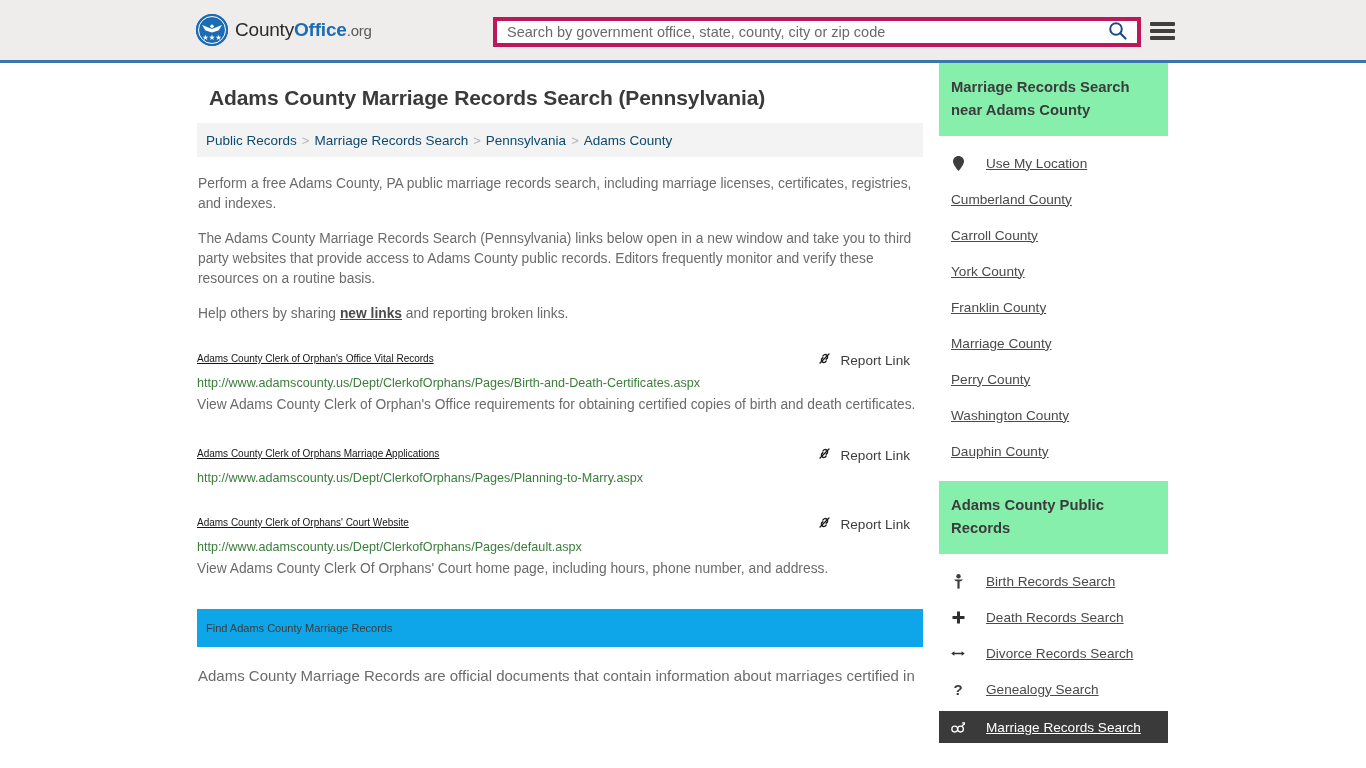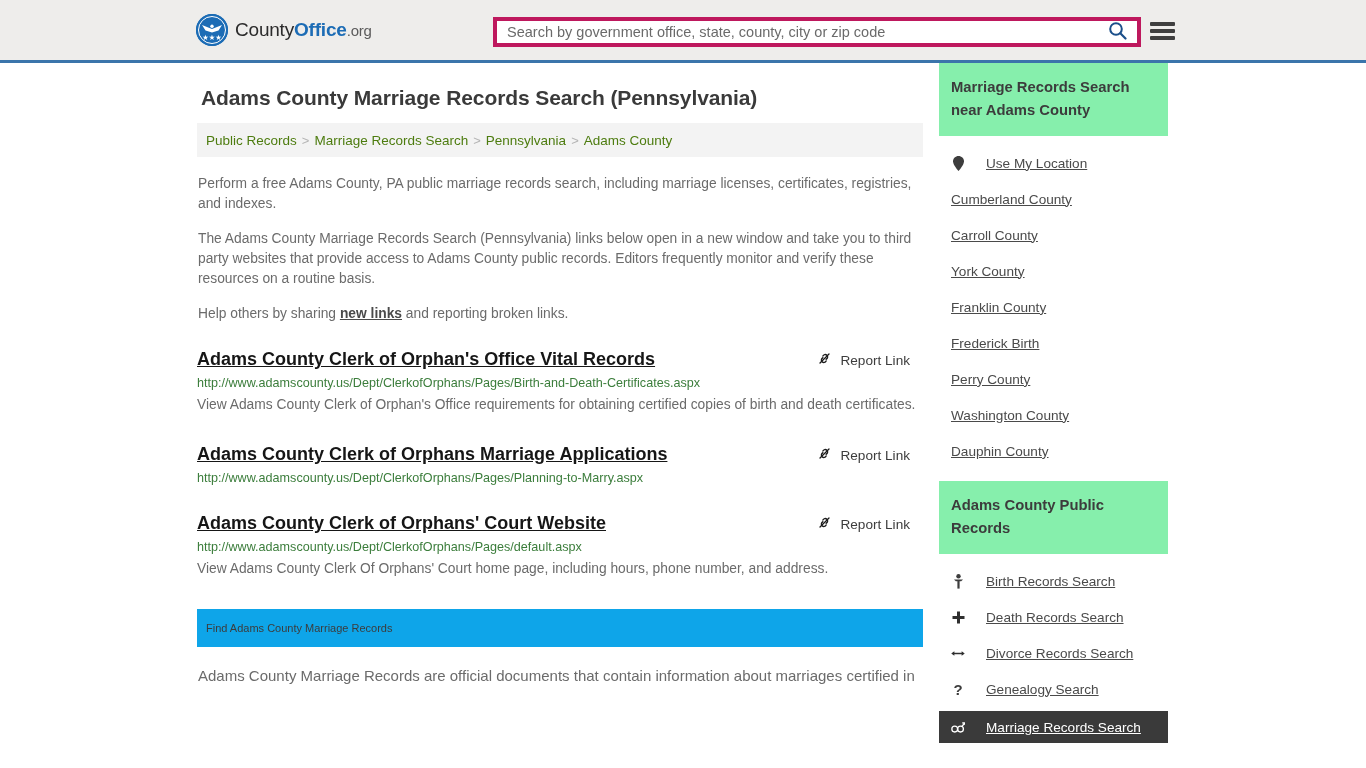--- a/index.html
+++ b/index.html
@@ -105,35 +105,35 @@
     padding-right: 0;
     gap: 16px;
   }
   .main-col { width: 726px; flex: 0 0 726px; }
   .side-col { width: 229px; flex: 0 0 229px; }
 
   h1.page-title {
     font-size: 21px;
     color: #3a3a3a;
     font-weight: bold;
-    margin: 23px 0 13px 4px;
+    margin: 23px 0 13px 12px;
     letter-spacing: -0.1px;
   }
 
   .breadcrumb {
     background: #f3f3f3;
     height: 34px;
     display: flex;
     align-items: center;
     padding: 0 9px;
     font-size: 13.5px;
     gap: 5px;
   }
   .breadcrumb a {
-    color: #4d7c0f;
+    color: #0c4a6e;
     text-decoration: none;
   }
   .breadcrumb .sep { color: #b4b4b4; font-size: 13px; }
 
   .intro p {
     font-size: 13.8px;
     line-height: 20px;
     color: #6b6b6b;
     margin: 15px 0 0 0;
     padding: 0 1px;
@@ -147,22 +147,22 @@
 
   
   .results { margin-top: 26px; }
   .result { margin-bottom: 28px; }
   .result-head {
     display: flex;
     align-items: flex-start;
     justify-content: space-between;
   }
   .result-title {
-    font-size: 18px;
-    font-weight: bold;
+    font-size: 10px;
+    font-weight: normal;
     color: #161616;
     text-decoration: underline;
     line-height: 18px;
   }
   .report-link {
     display: flex;
     align-items: center;
     gap: 8px;
     color: #3d3d3d;
     font-size: 13.6px;
@@ -389,21 +389,21 @@
           <li>
             <a href="#">Carroll County</a>
           </li>
           <li>
             <a href="#">York County</a>
           </li>
           <li>
             <a href="#">Franklin County</a>
           </li>
           <li>
-            <a href="#">Frederick Birth</a>
+            <a href="#">Marriage County</a>
           </li>
           <li>
             <a href="#">Perry County</a>
           </li>
           <li>
             <a href="#">Washington County</a>
           </li>
           <li>
             <a href="#">Dauphin County</a>
           </li>

